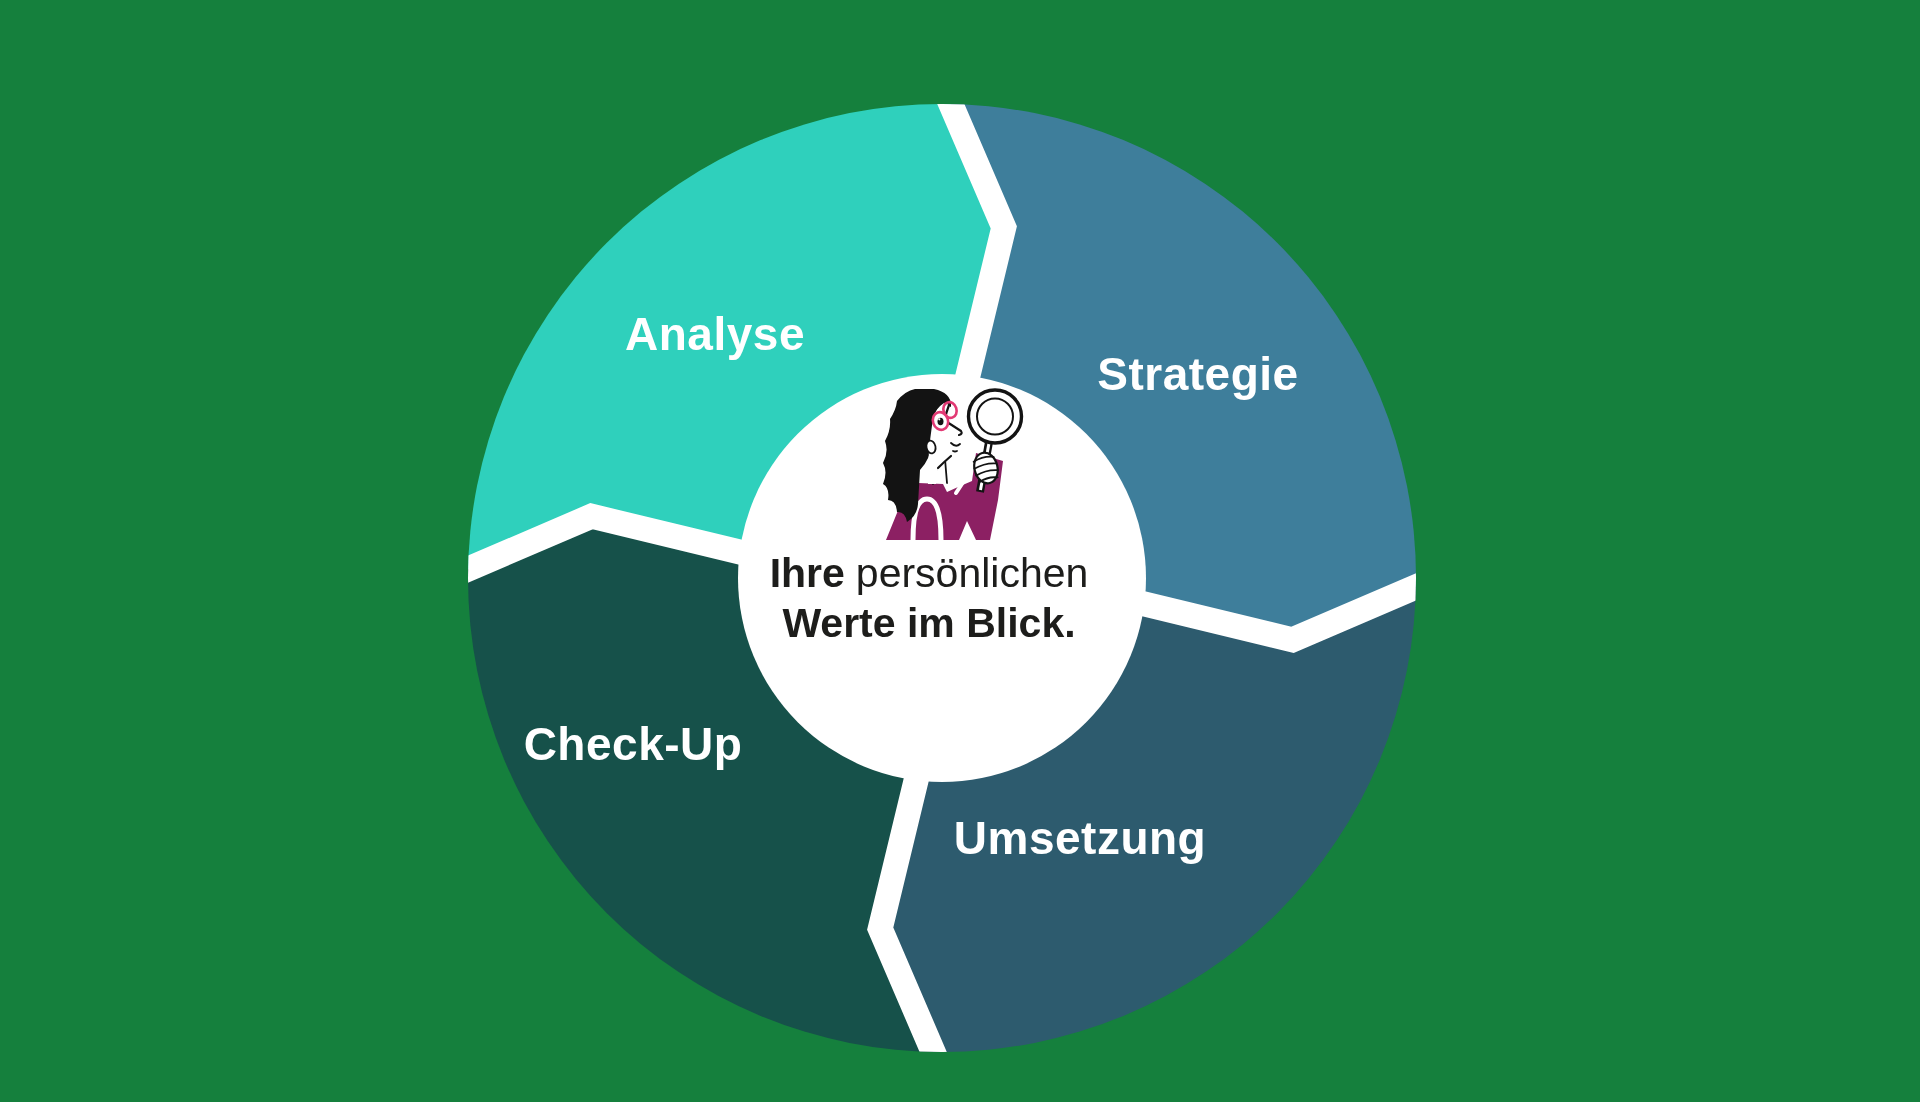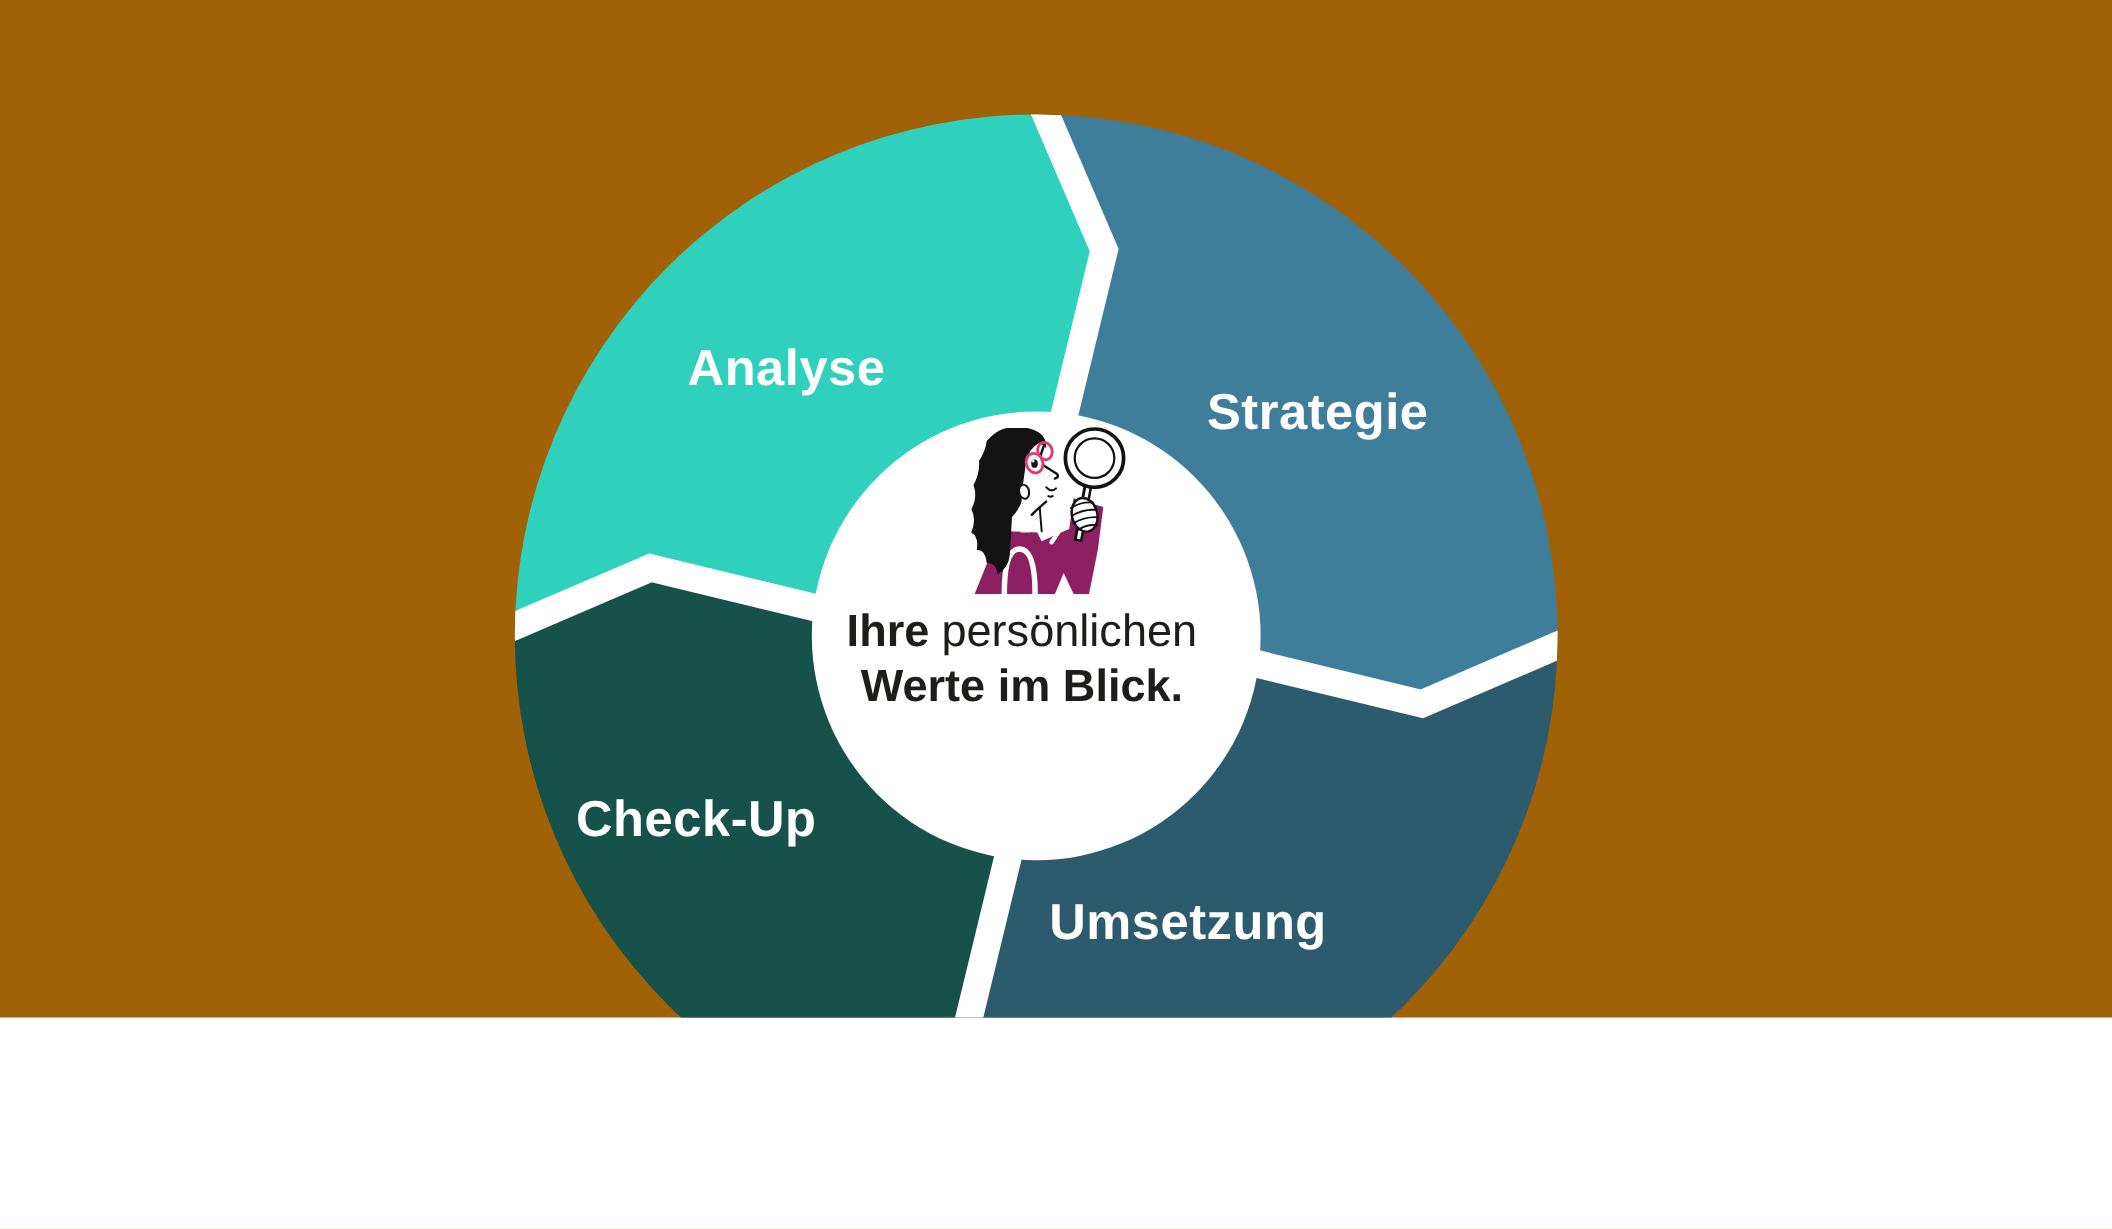--- a/index.html
+++ b/index.html
@@ -1,18 +1,18 @@
 <!DOCTYPE html>
 <html style="--hair: #131313; --outline: #131313; --shirt: #8c2063; --glasses: #e23a74; --skin: #ffffff; --ink: #1d1d1b;"><head>
 <meta charset="utf-8">
 <title>Kreislauf-Diagramm</title>
 <style>
   html,body{margin:0;padding:0;background:#fff;}
   body{width:1920px;height:1117px;font-family:"Liberation Sans",sans-serif;}
-  .stage{position:relative;width:1920px;height:925px;background:#a16207;overflow:hidden;}
+  .stage{position:relative;width:1920px;height:1102px;background:#15803d;overflow:hidden;}
   svg{display:block;}
   .seg-label{
     font-family:"Liberation Sans",sans-serif;
     font-weight:bold;
     font-size:46px;
     fill:#ffffff;
     letter-spacing:0.5px;
   }
   .divider{fill:none;stroke:#ffffff;stroke-width:25;stroke-miterlimit:14;stroke-linecap:butt;}
   .center-circle{fill:#ffffff;}

